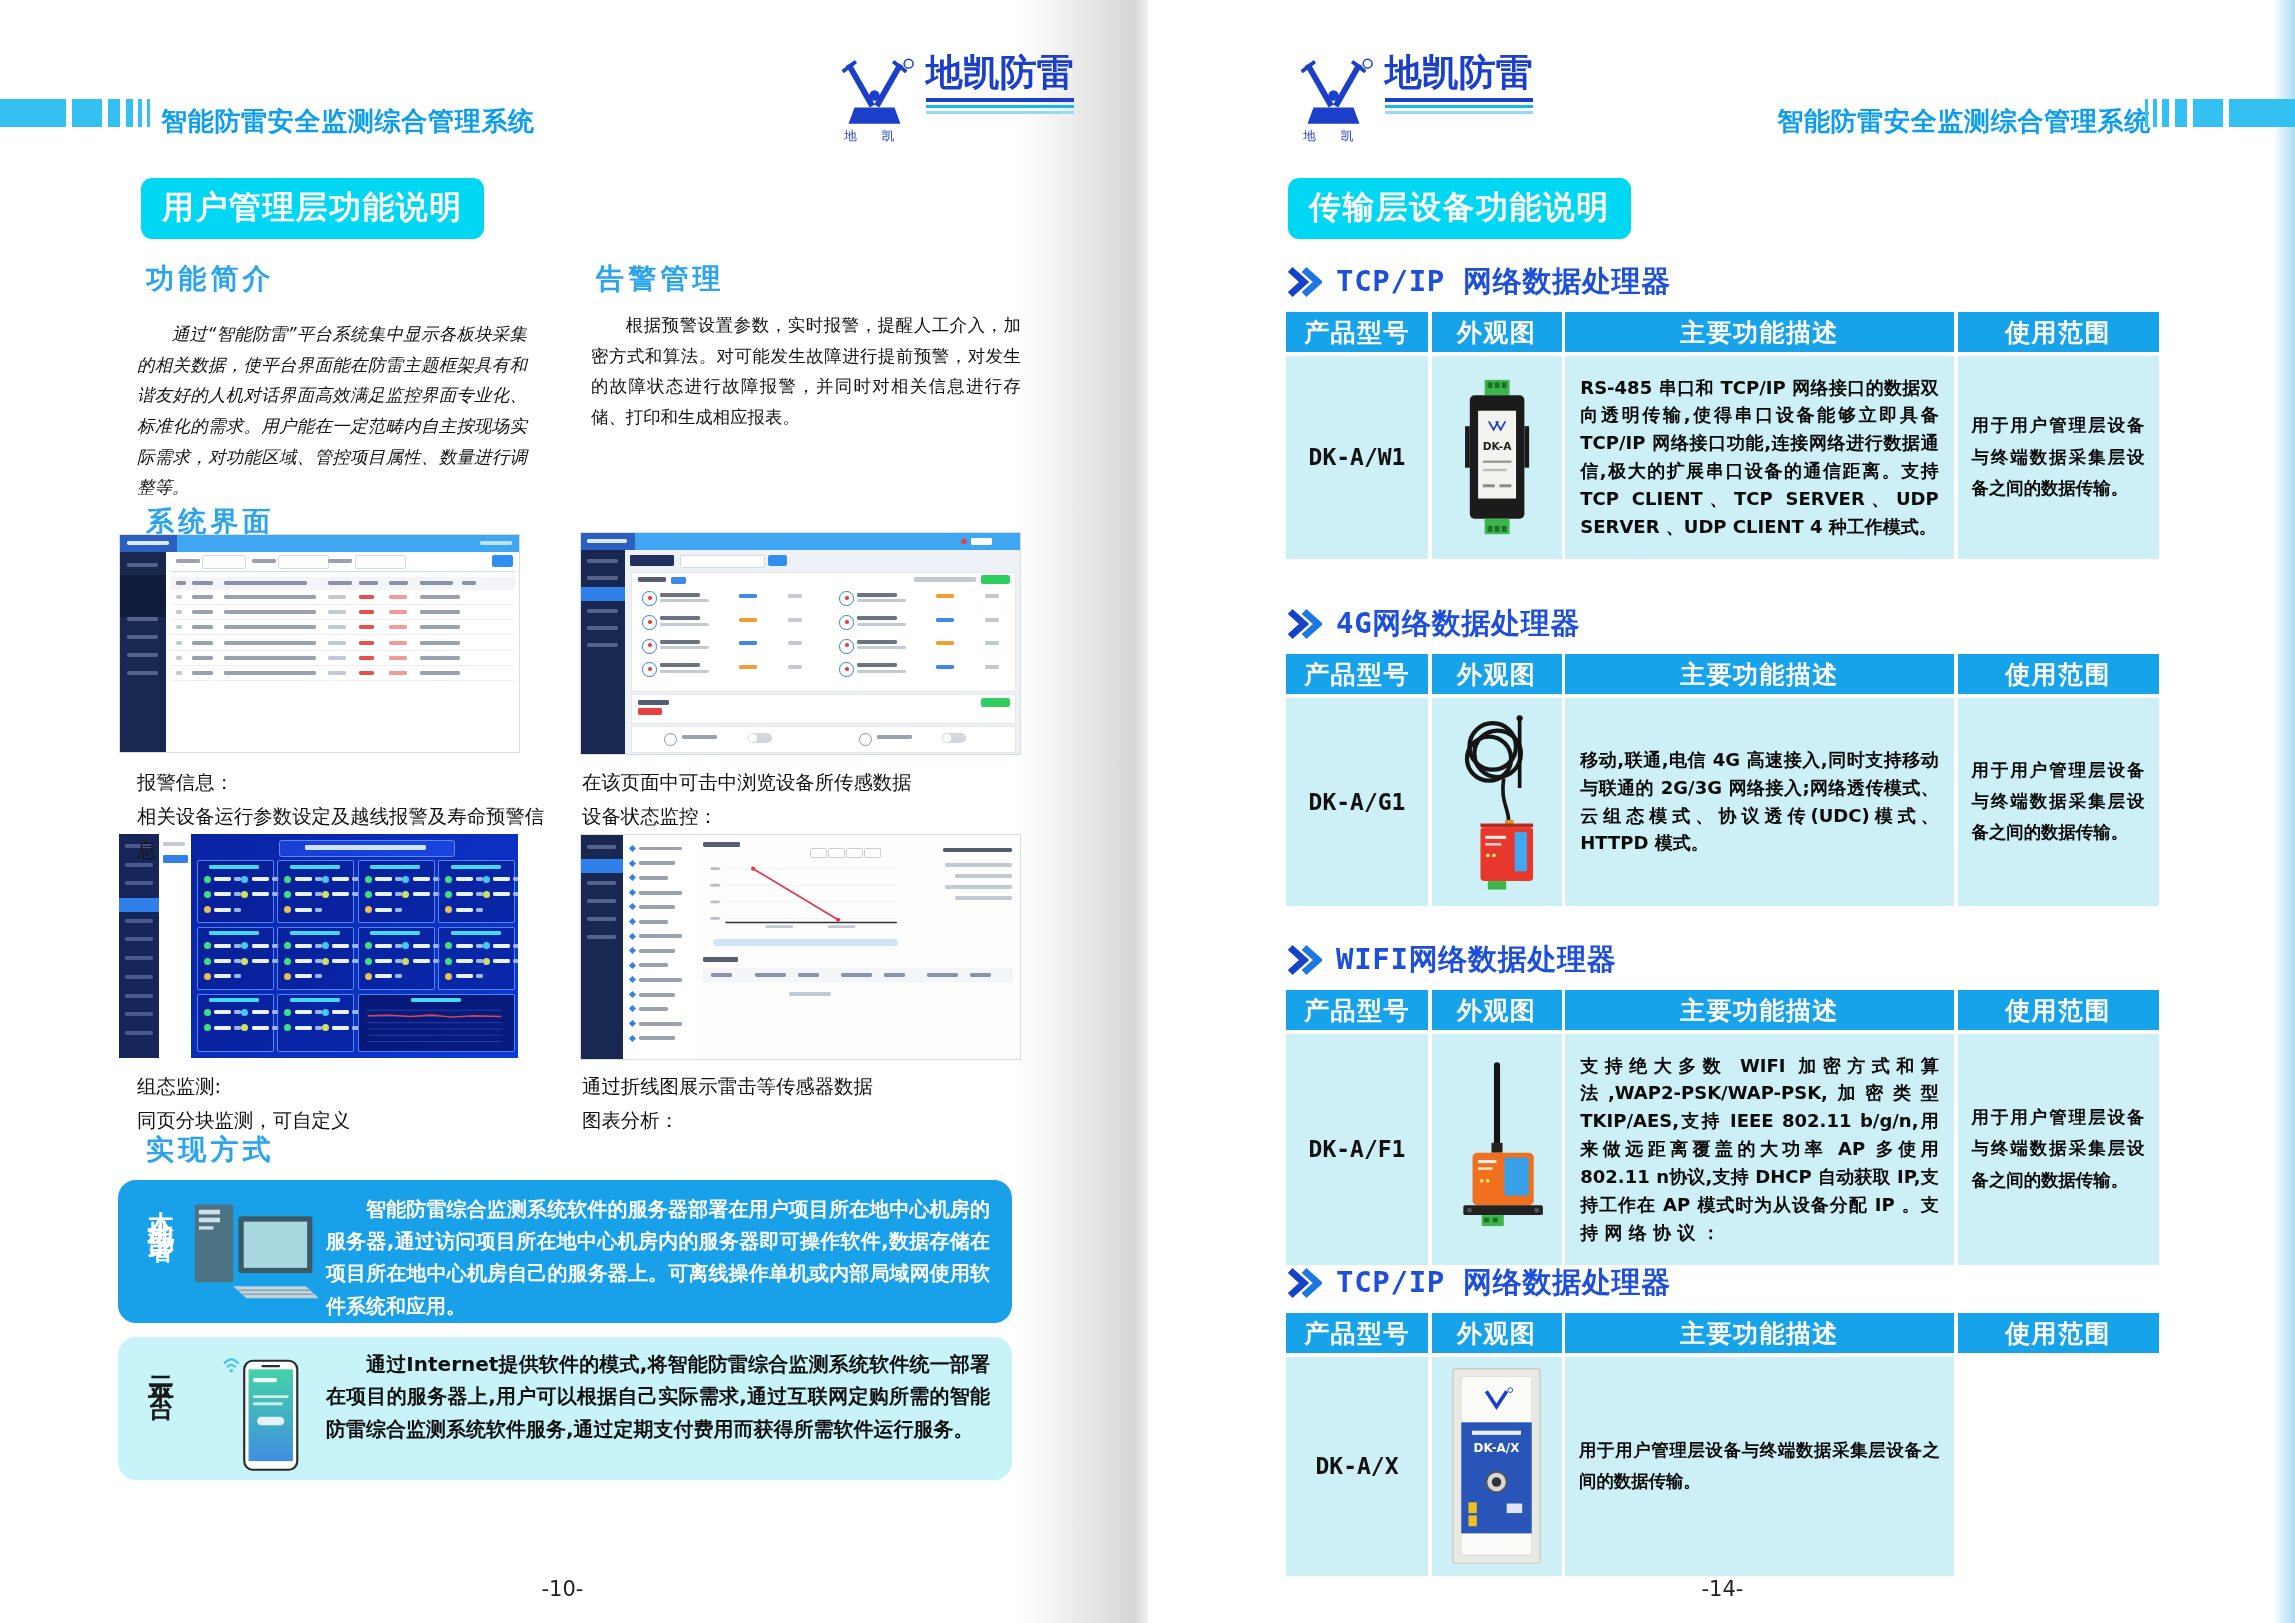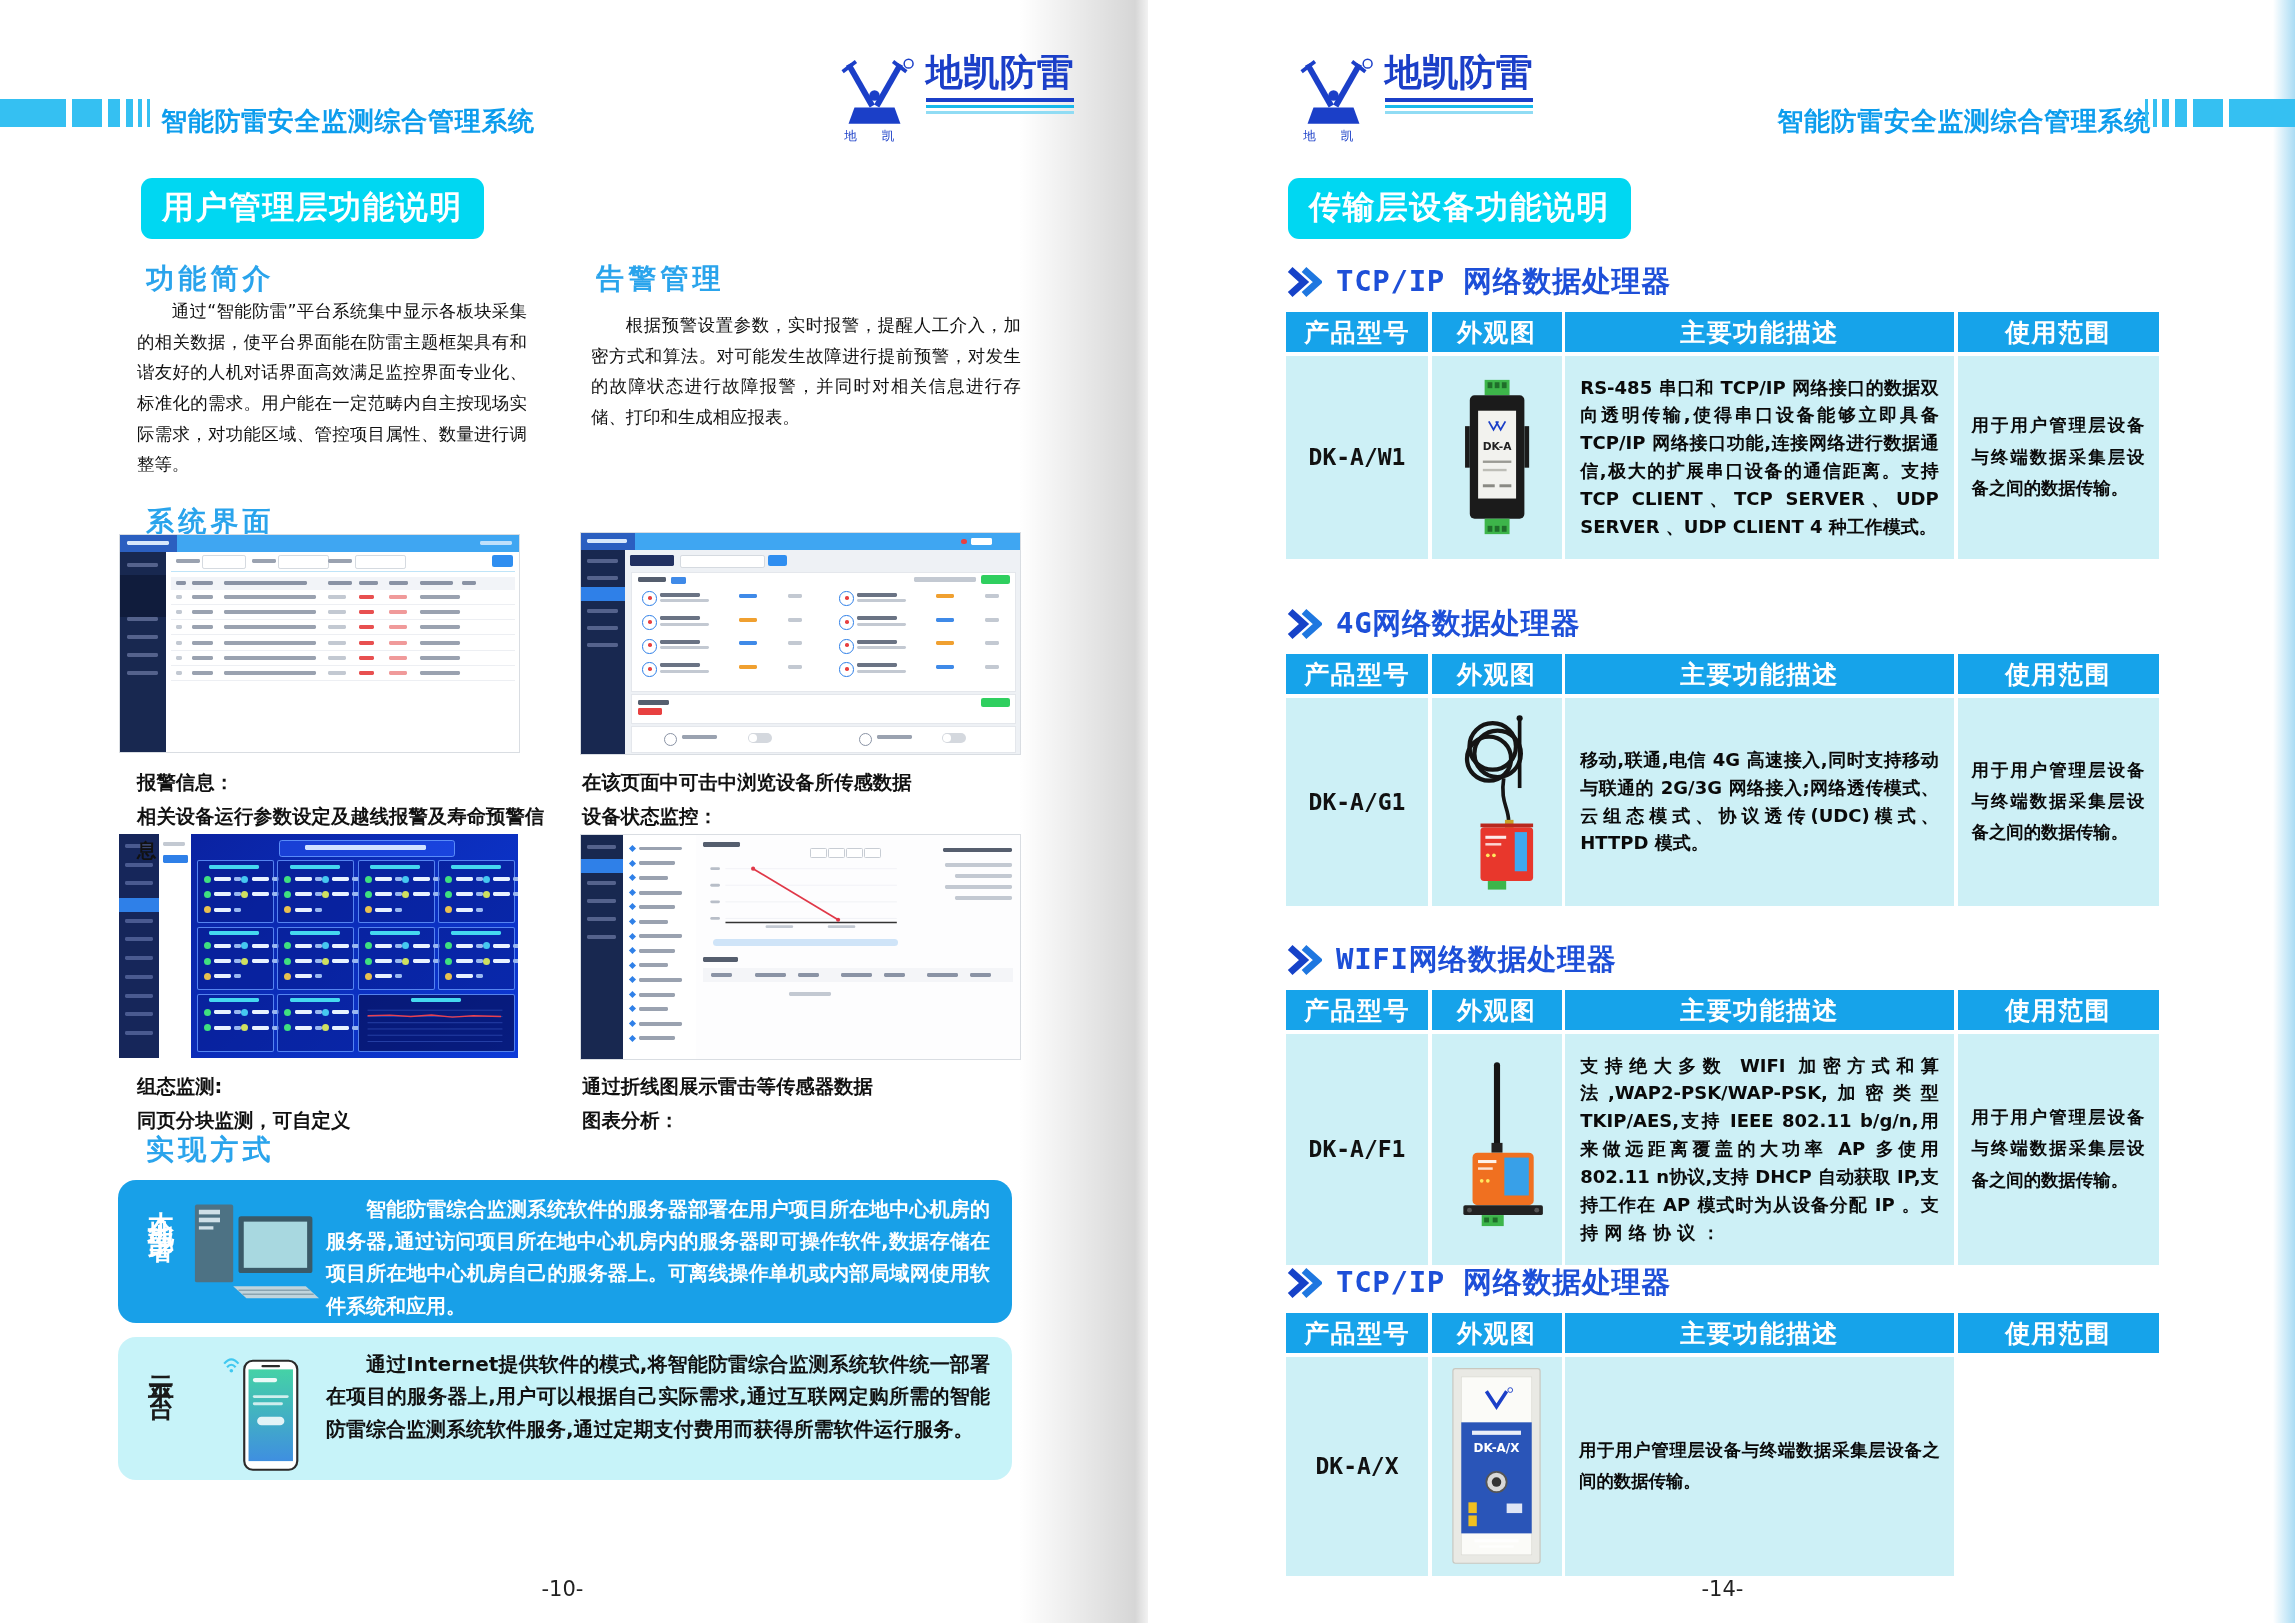--- a/index.html
+++ b/index.html
@@ -11,21 +11,21 @@
           background:linear-gradient(to right,rgba(0,0,0,0) 0%,rgba(0,0,0,0.16) 90%,rgba(0,0,0,0.05) 100%);}
   .edge-strip{left:2273px;top:0;width:22px;height:1624px;
           background:linear-gradient(to right,rgba(150,210,245,0),#aadcf4);}
   .deco-bars{top:99px;height:28px;display:flex;align-items:center;gap:5.6px;}
   .deco-bars div{height:28px;background:#35c0f2;}
   .page-title{font-size:26px;font-weight:800;color:#0d9ded;letter-spacing:0.7px;white-space:nowrap;}
   .badge{background:#00d7f2;color:#fff;font-size:32px;font-weight:800;letter-spacing:1.4px;
          padding:8.3px 21px;border-radius:11px;white-space:nowrap;}
   .h2{color:#2aa4ec;font-size:28px;font-weight:600;letter-spacing:4.2px;white-space:nowrap;}
   .body-p{font-size:17.4px;line-height:1.76;color:#111;text-align:justify;text-indent:2em;font-weight:500;}
-  .cap{font-size:19.4px;font-weight:700;color:#111;line-height:1.75;}
+  .cap{font-size:19.4px;font-weight:400;color:#111;line-height:1.75;}
   .pagenum{width:97px;text-align:center;font-size:21px;color:#222;font-weight:500;}
   
   .logo{display:flex;align-items:flex-start;gap:9.7px;}
   .wordmark{font-size:37px;font-weight:900;color:#1b3fc8;line-height:1.05;}
   .wm-bar1{height:3.5px;background:#1b3fc8;margin-top:5.6px;}
   .wm-bar2{height:3.5px;background:#18b8ea;margin-top:2.8px;}
   .wm-bar3{height:2.8px;background:#90dcf4;margin-top:2.8px;}
   
   .dep-box{border-radius:18px;}
   .dep-blue{background:#18a0e8;}
@@ -80,21 +80,21 @@
     <div class="wordmark">地凯防雷</div>
     <div class="wm-bar1"></div>
     <div class="wm-bar2"></div>
     <div class="wm-bar3"></div>
   </div>
 </div>
 
 <div class="abs badge" style="left:141px;top:178px;">用户管理层功能说明</div>
 
 <div class="abs h2" style="left:146px;top:260px;">功能简介</div>
-<div class="abs body-p" style="left:137px;top:296px;width:390px;">通过“智能防雷”平台系统集中显示各板块采集的相关数据，使平台界面能在防雷主题框架具有和谐友好的人机对话界面高效满足监控界面专业化、标准化的需求。用户能在一定范畴内自主按现场实际需求，对功能区域、管控项目属性、数量进行调整等。</div>
+<div class="abs body-p" style="left:137px;top:319px;width:390px;font-style:italic;">通过“智能防雷”平台系统集中显示各板块采集的相关数据，使平台界面能在防雷主题框架具有和谐友好的人机对话界面高效满足监控界面专业化、标准化的需求。用户能在一定范畴内自主按现场实际需求，对功能区域、管控项目属性、数量进行调整等。</div>
 
 <div class="abs h2" style="left:596px;top:260px;">告警管理</div>
 <div class="abs body-p" style="left:591px;top:310px;width:430px;">根据预警设置参数，实时报警，提醒人工介入，加密方式和算法。对可能发生故障进行提前预警，对发生的故障状态进行故障报警，并同时对相关信息进行存储、打印和生成相应报表。</div>
 
 <div class="abs h2" style="left:146px;top:503px;">系统界面</div>
 
 <div id="shot1" class="abs shot" style="left:119px;top:534px;width:399px;height:217px;">
     <div style="position: absolute; left: 0px; top: 0px; right: 0px; height: 16.7px; background: rgb(63, 166, 242);"></div>
     <div style="position: absolute; left: 0px; top: 0px; width: 57px; height: 16.7px; background: rgb(43, 95, 192);"></div>
     <div style="position: absolute; left: 7px; top: 6.2px; width: 42px; height: 4.2px; background: rgb(216, 232, 251); border-radius: 1.4px;"></div>

